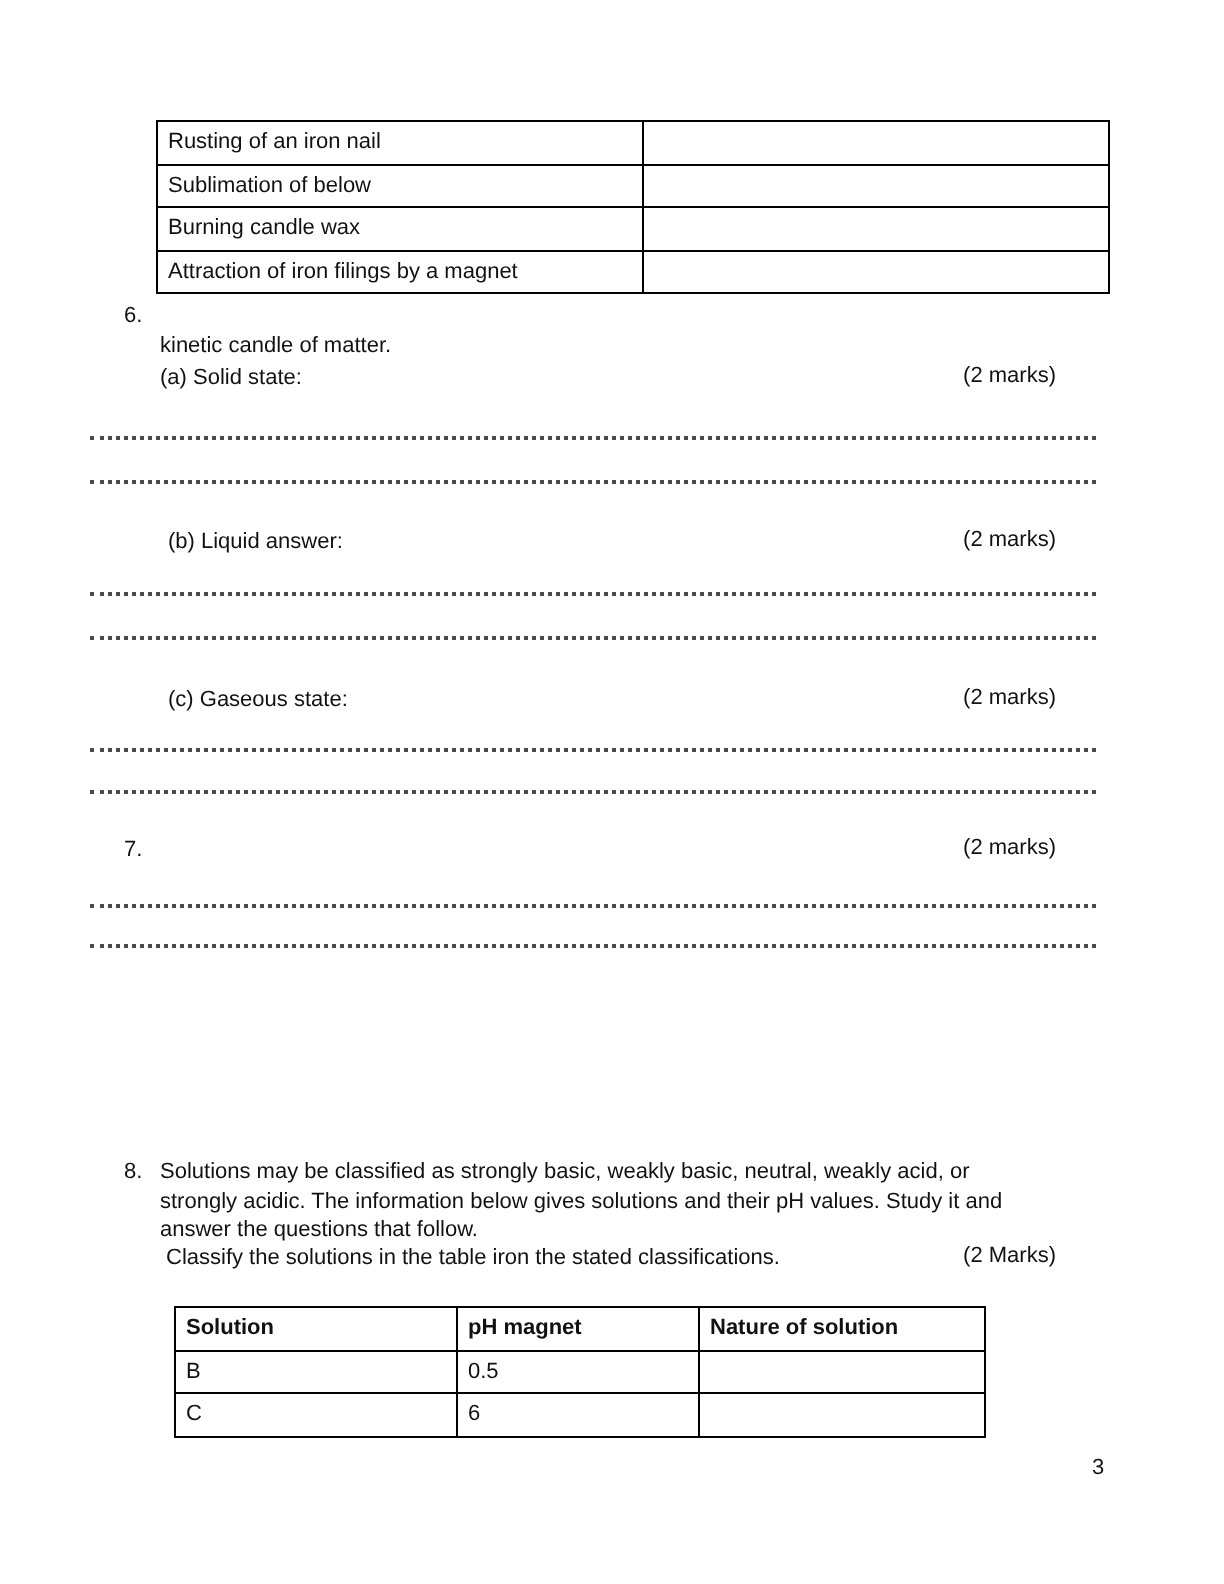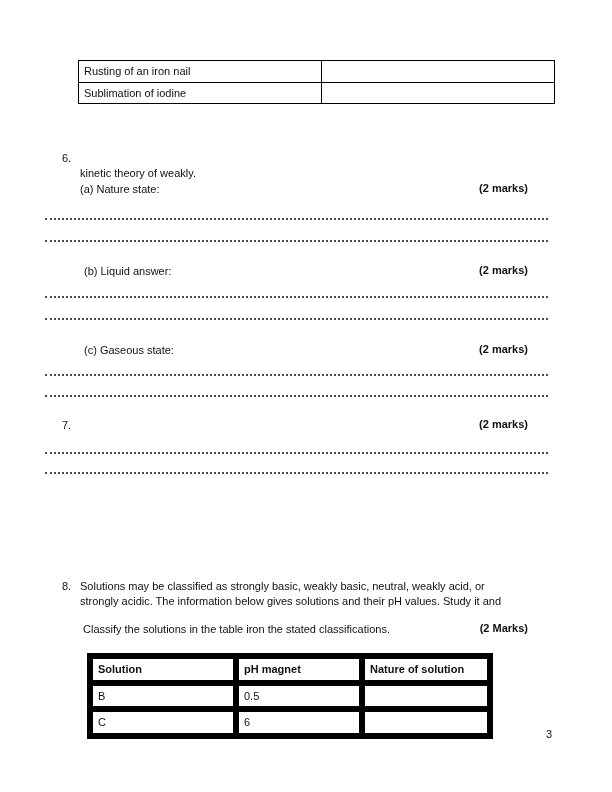--- a/index.html
+++ b/index.html
@@ -39,53 +39,61 @@
     vertical-align:middle;
   }
   .t1 td.c1{width:237px;margin-left:32px;}
   
   .t2{
     position:absolute;left:87px;top:653px;
     width:406px;
     table-layout:fixed;
   }
   .t2 td{
-    border:6px solid #000000;
+    border:1px solid #000000;
     height:20.5px;
     font-size:11px;
     padding:0 0 0 5px;
     vertical-align:middle;
   }
   .t2 .h td{font-weight:bold;}
   .t2 td.c1{width:135px;}
   .t2 td.c2{width:115px;}
-  .marks{position:absolute;right:84px;font-size:11px;white-space:nowrap;font-weight:bold;}
+  .marks{position:absolute;right:84px;font-size:11px;white-space:nowrap;}
 </style>
 </head>
 <body>
 
 <div class="page">
 
   <table class="t1">
     <tbody>
         <tr>
       <td class="c1">Rusting of an iron nail</td>
       <td></td>
     </tr>
     <tr>
-      <td class="c1">Sublimation of iodine</td>
+      <td class="c1">Sublimation of below</td>
+      <td></td>
+    </tr>
+    <tr>
+      <td class="c1">Burning candle wax</td>
+      <td></td>
+    </tr>
+    <tr>
+      <td class="c1">Attraction of iron filings by a magnet</td>
       <td></td>
     </tr>
   </tbody>
     </table>
 
   <span class="txt" style="left:62px;top:151px">6.</span>
-  <span class="txt" style="left:80px;top:166px">kinetic theory of weakly.</span>
+  <span class="txt" style="left:80px;top:166px">kinetic candle of matter.</span>
 
-  <span class="txt" style="left:80px;top:182px">(a) Nature state:</span>
+  <span class="txt" style="left:80px;top:182px">(a) Solid state:</span>
   <span class="marks" style="top:182px">(2 marks)</span>
 
   <div class="dotline" style="top:218px"></div>
   <div class="dotline" style="top:240px"></div>
 
   <span class="txt" style="left:84px;top:264px">(b) Liquid answer:</span>
   <span class="marks" style="top:264px">(2 marks)</span>
 
   <div class="dotline" style="top:296px"></div>
   <div class="dotline" style="top:318px"></div>
@@ -98,20 +106,21 @@
 
   <span class="txt" style="left:62px;top:418px">7.</span>
   <span class="marks" style="top:418px">(2 marks)</span>
 
   <div class="dotline" style="top:452px"></div>
   <div class="dotline" style="top:472px"></div>
 
   <span class="txt" style="left:62px;top:579px">8.</span>
   <span class="txt" style="left:80px;top:579px">Solutions may be classified as strongly basic, weakly basic, neutral, weakly acid, or</span>
   <span class="txt" style="left:80px;top:594px">strongly acidic. The information below gives solutions and their pH values. Study it and</span>
+  <span class="txt" style="left:80px;top:608px">answer the questions that follow.</span>
   <span class="txt" style="left:83px;top:622px">Classify the solutions in the table iron the stated classifications.</span>
   <span class="marks" style="top:622px">(2 Marks)</span>
 
   <table class="t2">
     <tbody>
         <tr class="h">
       <td class="c1">Solution</td>
       <td class="c2">pH magnet</td>
       <td>Nature of solution</td>
     </tr>

